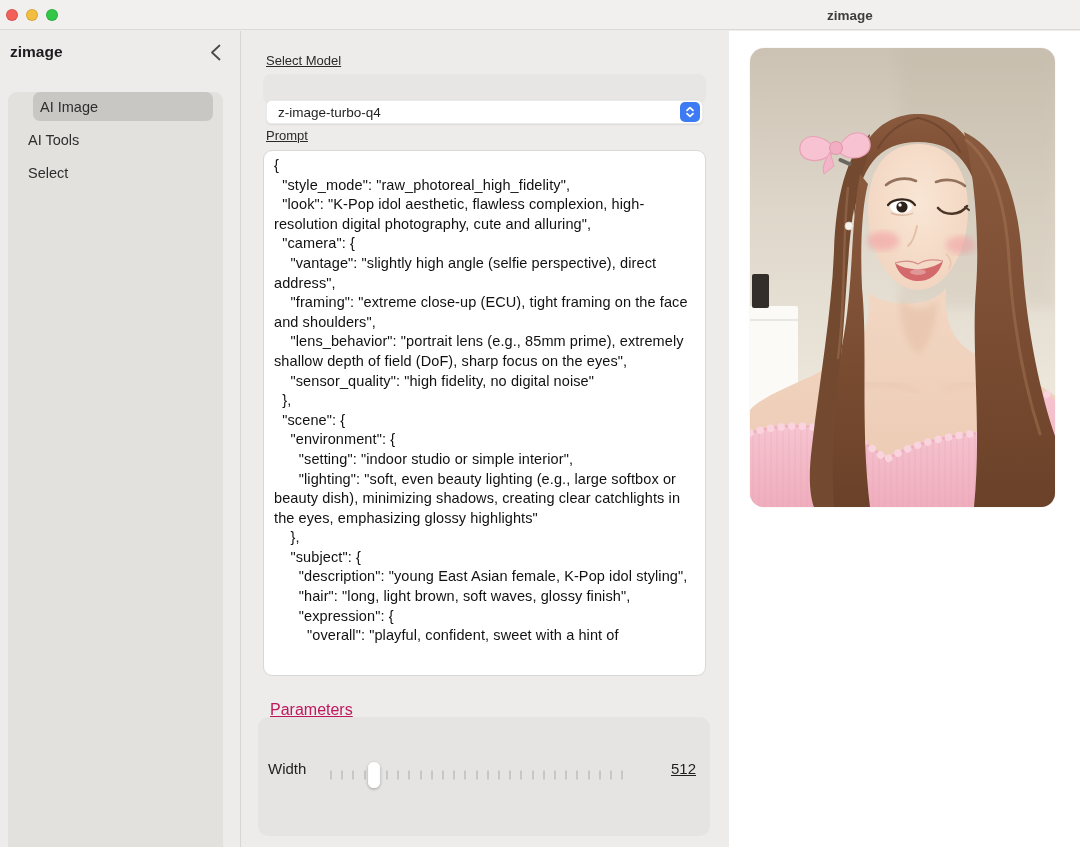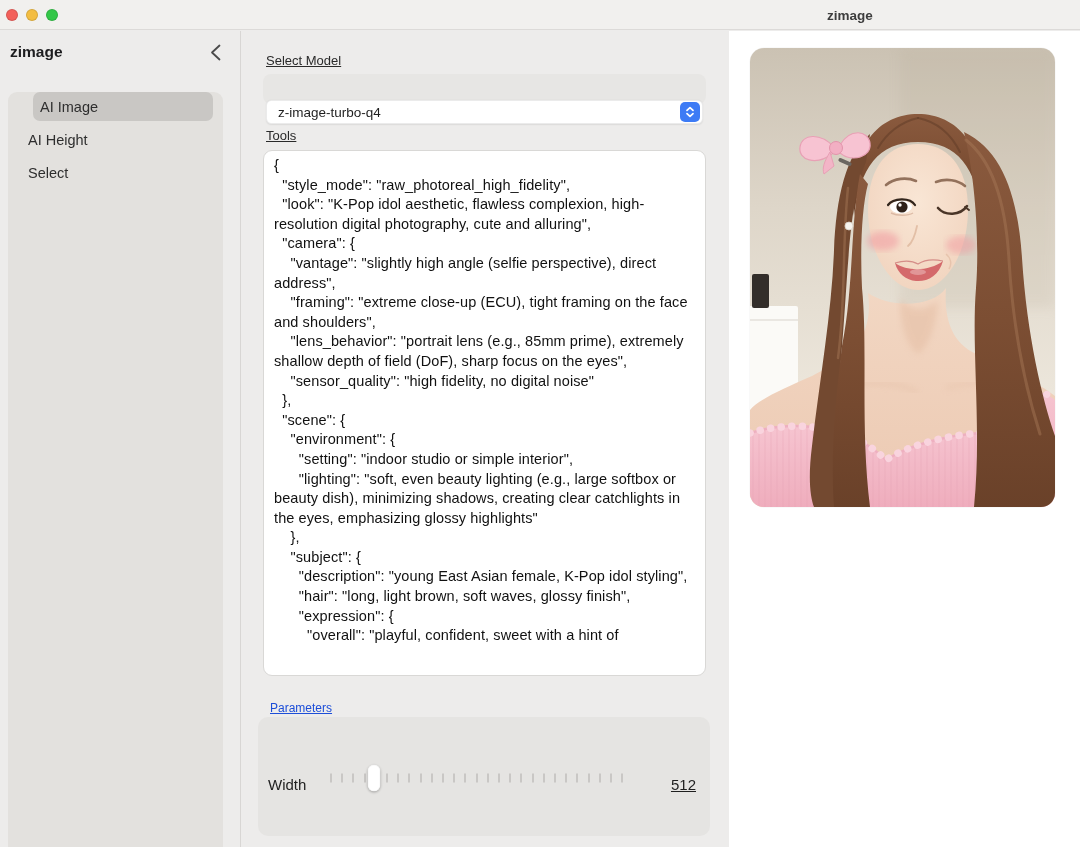--- a/index.html
+++ b/index.html
@@ -30,40 +30,40 @@
     font-size:14.5px; color:#2e2e2e; cursor:default; }
   .sb-item.active { background:#c9c7c4;margin-left:12px; }
 
   .v-divider { position:absolute; left:240px; top:31px; width:1px; bottom:0; background:#d8d6d4; }
 
   
   .main { position:absolute; left:241px; top:30px; width:487px; bottom:0; background:#edeceb; }
   .field-label { position:absolute; font-size:13px; color:#2a2a2a;text-decoration:underline; }
   .lbl-model { left:25px; top:23px; }
   .lbl-prompt { left:25px; top:98px; }
-  .lbl-params { left:29px; top:671px; font-size:12px; color:#1d4ed8; }
+  .lbl-params { left:29px; top:671px; font-size:16px; color:#be185d; }
 
   .select-wrap { position:absolute; left:22px; top:44px; width:443px; height:30px;
     background:#e7e6e4; border-radius:8px; padding:3px; }
   .select-field { width:100%; height:100%; background:#ffffff; border-radius:5.5px;
     border:0.5px solid rgba(0,0,0,.08); box-shadow:0 0.5px 1.5px rgba(0,0,0,.08);
     display:flex; align-items:center; padding:0 2px 0 11px; font-size:13.5px; cursor:default;margin-top:23px; }
   .select-stepper { margin-left:auto; width:20px; height:20px; border-radius:5px;
     background:#3d7bf5; display:flex; align-items:center; justify-content:center; }
 
   .prompt-box { position:absolute; left:22px; top:120px; width:443px; height:526px;
     background:#ffffff; border:1px solid #d9d8d6; border-radius:9px;
     padding:5px 10px; overflow:hidden;
     font-size:14.5px; line-height:19.6px; letter-spacing:.1px;
     white-space:pre-wrap; word-wrap:break-word; color:#111; }
 
   .params-panel { position:absolute; left:17px; top:687px; width:452px; height:119px;
     background:#e5e4e2; border-radius:10px; display:flex; flex-direction:column;
     justify-content:space-around; padding:6px 14px 6px 10px; }
-  .param-row { display:flex; align-items:flex-end; height:33px; }
+  .param-row { display:flex; align-items:flex-start; height:33px; }
   .param-name { width:62px; font-size:15px; color:#1f1f1f; }
   .slider { position:relative; flex:1; height:30px; margin-right:26px; cursor:pointer; }
   .slider .ticks { position:absolute; left:0; right:0; top:50%; height:9px; transform:translateY(-50%);
     background:repeating-linear-gradient(90deg,#c9c7c5 0 2px,transparent 2px 11.2px); }
   .slider.sparse .line { position:absolute; left:0; right:0; top:50%; height:3px; transform:translateY(-50%);
     background:#d0cecd; border-radius:2px; }
   .slider.sparse .ticks { height:12px;
     background:repeating-linear-gradient(90deg,#c6c5c3 0 2px,transparent 2px 41.4px); }
   .thumb { position:absolute; top:50%; width:13px; height:27px; border-radius:7px;
     background:#ffffff; transform:translate(-50%,-50%);
@@ -93,21 +93,21 @@
       <svg width="11" height="17" viewBox="0 0 11 17">
         <polyline points="9.5,1.5 2,8.5 9.5,15.5" fill="none" stroke="#4a4a4a" stroke-width="1.8" stroke-linecap="round" stroke-linejoin="round"></polyline>
       </svg>
     </div>
   </div>
   <div class="sb-panel">
     <div class="sb-item active">
       <span>AI Image</span>
     </div>
     <div class="sb-item">
-      <span>AI Height</span>
+      <span>AI Tools</span>
     </div>
     <div class="sb-item">
       <span>Select</span>
     </div>
   </div>
 </div>
 <div class="v-divider"></div>
 
 <div class="main">
   <div class="field-label lbl-model">Select Model</div>
@@ -117,21 +117,21 @@
       <span>z-image-turbo-q4</span>
       <span class="select-stepper">
         <svg width="14" height="14" viewBox="0 0 14 14">
           <polyline points="4,5.4 7,2.6 10,5.4" fill="none" stroke="#ffffff" stroke-width="1.7" stroke-linecap="round" stroke-linejoin="round"></polyline>
           <polyline points="4,8.6 7,11.4 10,8.6" fill="none" stroke="#ffffff" stroke-width="1.7" stroke-linecap="round" stroke-linejoin="round"></polyline>
         </svg>
       </span>
     </div>
   </div>
 
-  <div class="field-label lbl-prompt">Tools</div>
+  <div class="field-label lbl-prompt">Prompt</div>
   <div class="prompt-box">{
   "style_mode": "raw_photoreal_high_fidelity",
   "look": "K-Pop idol aesthetic, flawless complexion, high-resolution digital photography, cute and alluring",
   "camera": {
     "vantage": "slightly high angle (selfie perspective), direct address",
     "framing": "extreme close-up (ECU), tight framing on the face and shoulders",
     "lens_behavior": "portrait lens (e.g., 85mm prime), extremely shallow depth of field (DoF), sharp focus on the eyes",
     "sensor_quality": "high fidelity, no digital noise"
   },
   "scene": {

